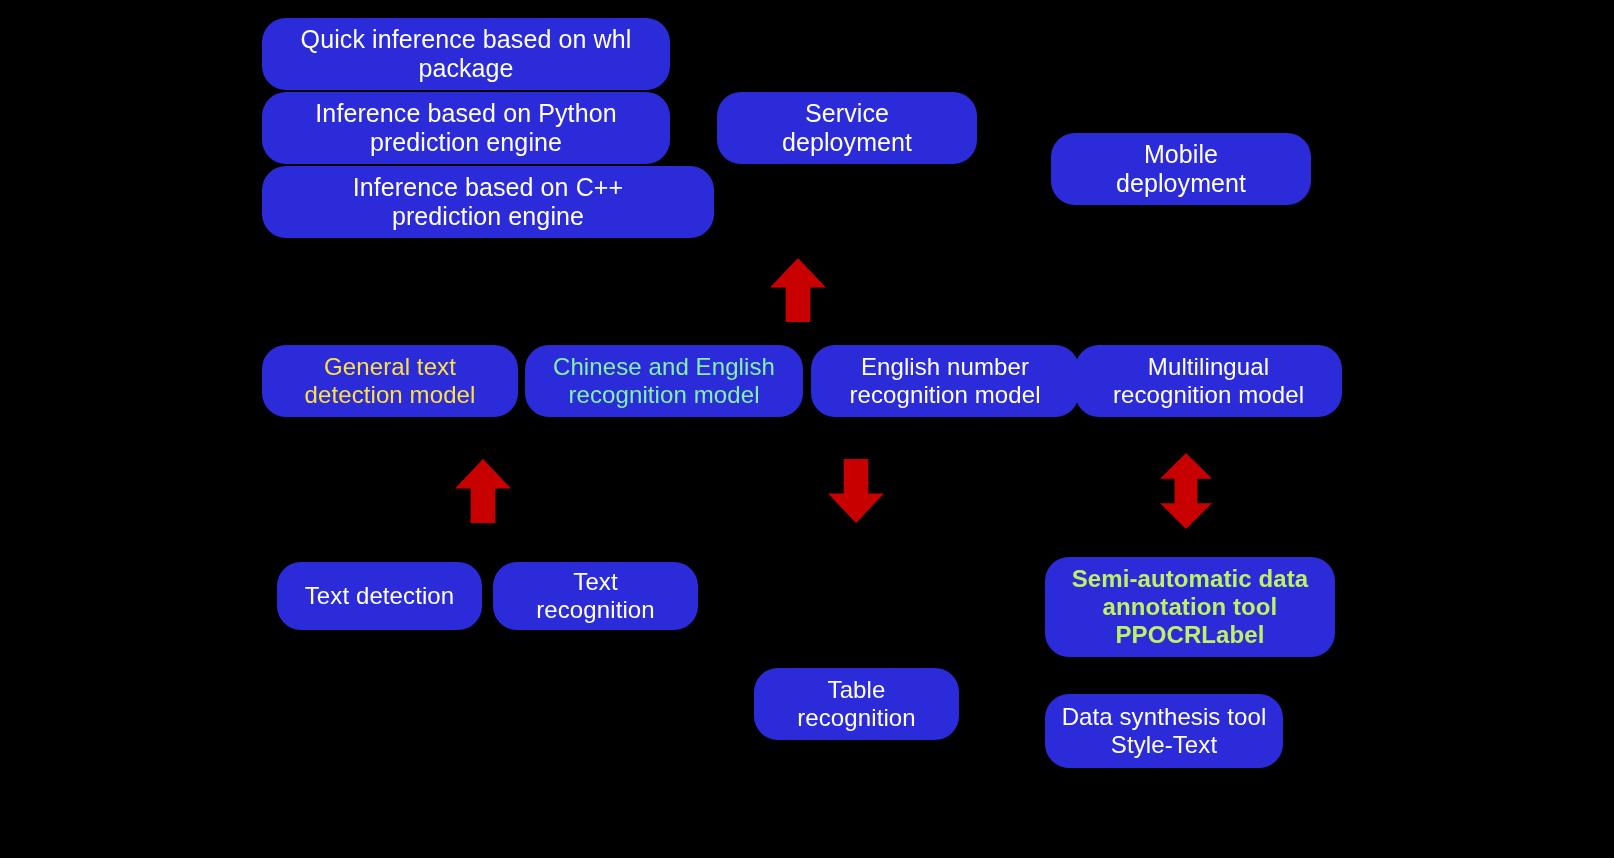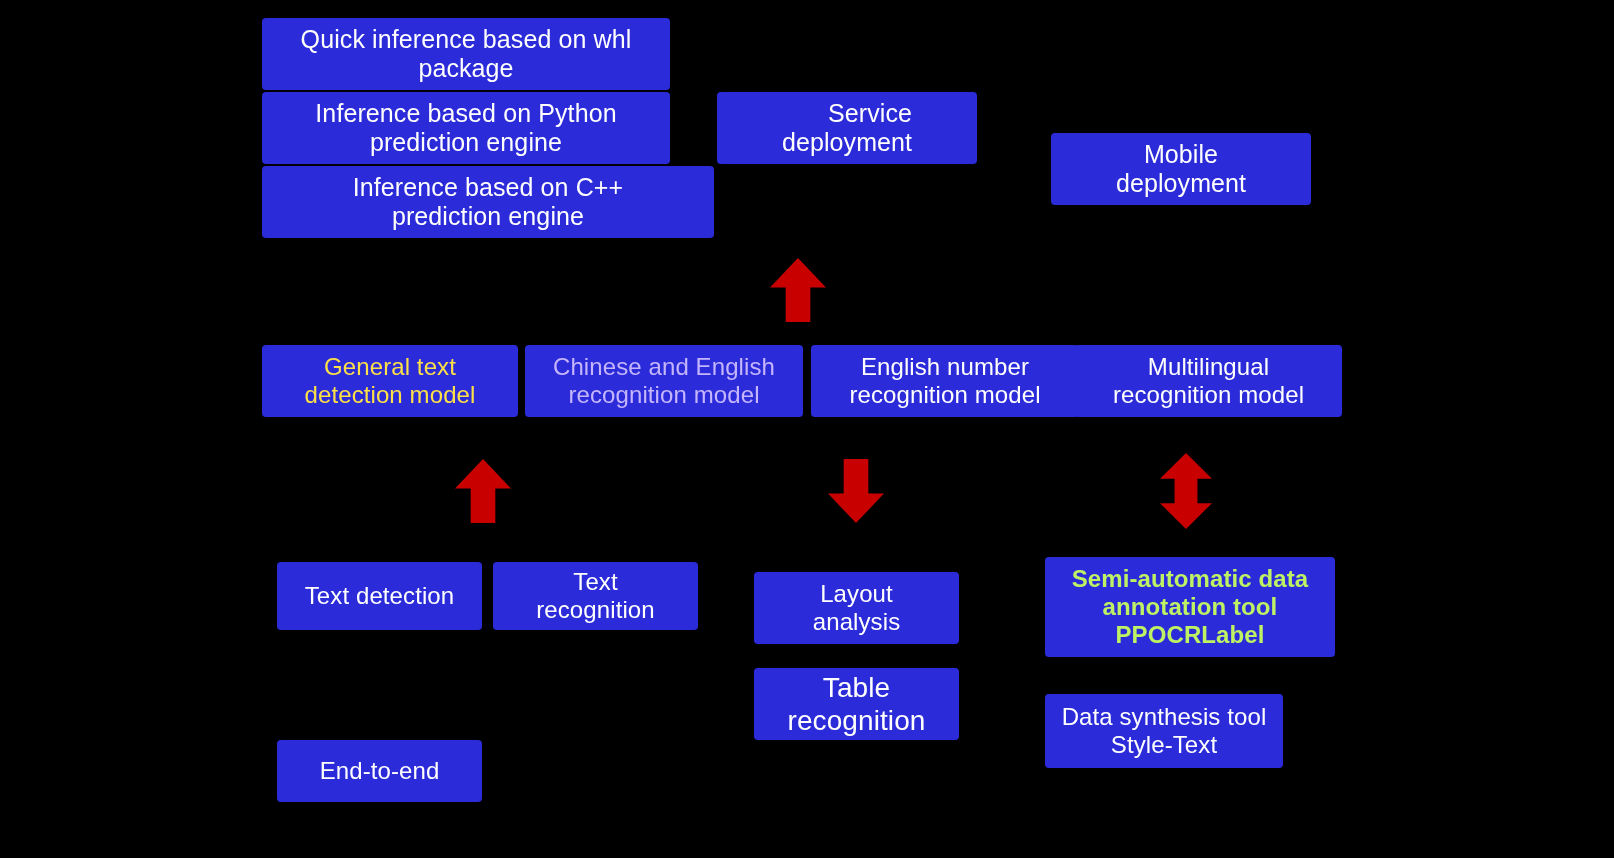--- a/index.html
+++ b/index.html
@@ -12,21 +12,21 @@
     width: 1614px;
     height: 858px;
     background: #000000;
     overflow: hidden;
     font-family: "Liberation Sans", sans-serif;
   }
   .node {
     position: absolute;
     box-sizing: border-box;
     background: #2B2BD9;
-    border-radius: 4px;
+    border-radius: 24px;
     color: #FFFFFF;
     display: flex;
     align-items: center;
     justify-content: center;
     text-align: center;
     line-height: 1.18;
     padding: 2px 10px;
     white-space: pre-line;
     letter-spacing: 0.1px;
   }
@@ -38,39 +38,36 @@
 </head>
 <body>
 
 <div id="canvas">
     <div class="node" style="left: 262px; top: 18px; width: 408px; height: 72px; font-size: 25px; background: rgb(43, 43, 217); color: rgb(255, 255, 255);">Quick inference based on whl
 package</div>
     <div class="node" style="left: 262px; top: 92px; width: 408px; height: 72px; font-size: 25px; background: rgb(43, 43, 217); color: rgb(255, 255, 255);">Inference based on Python
 prediction engine</div>
     <div class="node" style="left: 262px; top: 166px; width: 452px; height: 72px; font-size: 25px; background: rgb(43, 43, 217); color: rgb(255, 255, 255);">Inference based on C++
 prediction engine</div>
-    <div class="node" style="left: 717px; top: 92px; width: 260px; height: 72px; font-size: 25px; background: rgb(43, 43, 217); color: rgb(255, 255, 255); text-align: right;">Service
+    <div class="node" style="left: 717px; top: 92px; width: 260px; height: 72px; font-size: 25px; background: rgb(43, 43, 217); color: rgb(255, 255, 255);">Service
 deployment</div>
     <div class="node" style="left: 1051px; top: 92px; width: 260px; height: 72px; font-size: 25px; background: rgb(43, 43, 217); color: rgb(255, 255, 255); margin-top: 41px;">Mobile
 deployment</div>
     <div class="node" style="left: 262px; top: 345px; width: 256px; height: 72px; font-size: 24px; background: rgb(43, 43, 217); color: #fde047;">General text
 detection model</div>
-    <div class="node" style="left: 525px; top: 345px; width: 278px; height: 72px; font-size: 24px; background: rgb(43, 43, 217); color: #c4b5fd;">Chinese and English
+    <div class="node" style="left: 525px; top: 345px; width: 278px; height: 72px; font-size: 24px; background: rgb(43, 43, 217); color: #86efac;">Chinese and English
 recognition model</div>
     <div class="node" style="left: 811px; top: 345px; width: 268px; height: 72px; font-size: 24px; background: rgb(43, 43, 217); color: rgb(255, 255, 255);">English number
 recognition model</div>
     <div class="node" style="left: 1075px; top: 345px; width: 267px; height: 72px; font-size: 24px; background: rgb(43, 43, 217); color: rgb(255, 255, 255);">Multilingual
 recognition model</div>
     <div class="node" style="left: 277px; top: 562px; width: 205px; height: 68px; font-size: 24px; background: rgb(43, 43, 217); color: rgb(255, 255, 255);">Text detection</div>
     <div class="node" style="left: 493px; top: 562px; width: 205px; height: 68px; font-size: 24px; background: rgb(43, 43, 217); color: rgb(255, 255, 255);">Text
 recognition</div>
-    <div class="node" style="left: 277px; top: 740px; width: 205px; height: 62px; font-size: 24px; background: rgb(43, 43, 217); color: rgb(255, 255, 255);">End-to-end</div>
-    <div class="node" style="left: 754px; top: 572px; width: 205px; height: 72px; font-size: 24px; background: rgb(43, 43, 217); color: rgb(255, 255, 255);">Layout
-analysis</div>
-    <div class="node" style="left: 754px; top: 668px; width: 205px; height: 72px; font-size: 28px; background: rgb(43, 43, 217); color: rgb(255, 255, 255);">Table
+    <div class="node" style="left: 754px; top: 668px; width: 205px; height: 72px; font-size: 24px; background: rgb(43, 43, 217); color: rgb(255, 255, 255);">Table
 recognition</div>
     <div class="node" style="left: 1045px; top: 557px; width: 290px; height: 100px; font-size: 24px; background: rgb(43, 43, 217); color: #bef264; font-weight: bold;">Semi-automatic data
 annotation tool
 PPOCRLabel</div>
     <div class="node" style="left: 1045px; top: 694px; width: 238px; height: 74px; font-size: 24px; background: rgb(43, 43, 217); color: rgb(255, 255, 255);">Data synthesis tool
 Style-Text</div>
     <div class="arrow" style="left: 770px; top: 258px; width: 56px; height: 64px;">
       <svg width="56" height="64" viewBox="0 0 100 100" preserveAspectRatio="none">
         <path d="M50 0 L100 46 L72 46 L72 100 L28 100 L28 46 L0 46 Z" fill="#C80000"></path>
       </svg>

